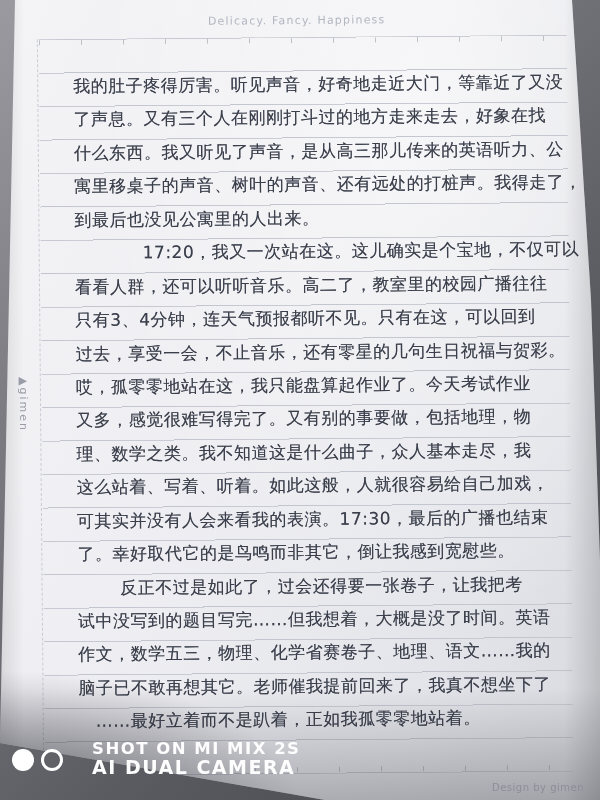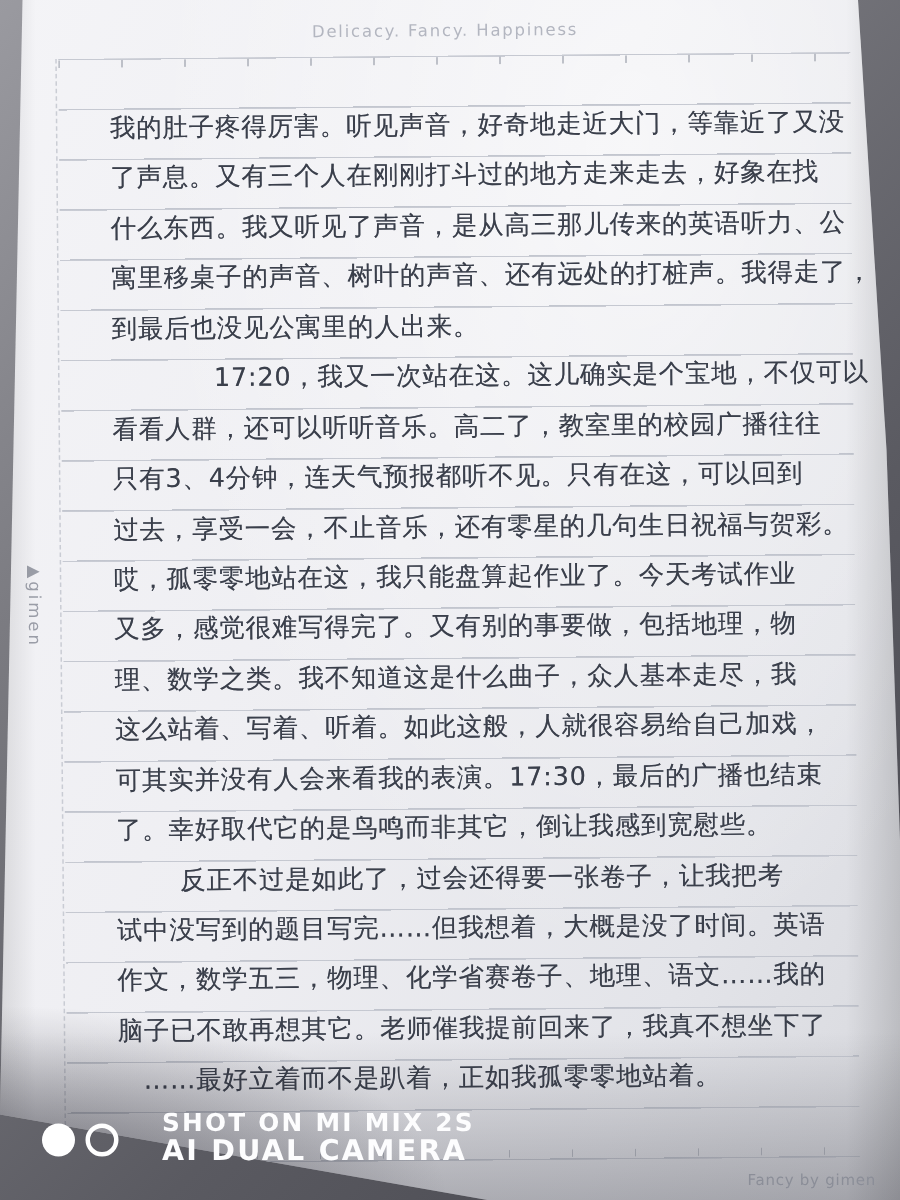--- a/index.html
+++ b/index.html
@@ -56,21 +56,21 @@
     height:33.45px;line-height:31px;white-space:nowrap;overflow:visible;
     text-shadow:0 0 .4px rgba(58,63,75,.6);
   }
   
   .brand-vert{
     position:absolute;left:-9px;top:398px;width:64px;text-align:center;
     transform:rotate(90deg);transform-origin:center;
     font-size:11px;letter-spacing:2px;color:#9b9ea8;
   }
   
-  .watermark{position:absolute;left:0;top:740px;width:340px;height:44px;color:#fdfdfe;margin-left:16px;}
+  .watermark{position:absolute;left:0;top:740px;width:340px;height:44px;color:#fdfdfe;}
   .wm-dot{position:absolute;top:9px;width:22px;height:22px;border-radius:50%;}
   .wm-dot.filled{left:12px;background:#ffffff;}
   .wm-dot.outline{left:41px;border:3px solid #ffffff;background:transparent;box-sizing:border-box;}
   .wm-text{position:absolute;left:92px;top:0;line-height:18px;}
   .wm-line1{font-size:16.5px;font-weight:bold;letter-spacing:1.5px;}
   .wm-line2{font-size:19px;font-weight:bold;letter-spacing:1.5px;}
   
   .credit{
     position:absolute;right:16px;top:782px;
     font-size:10px;letter-spacing:.5px;color:#8b8e98;
@@ -121,15 +121,15 @@
 
   <div class="watermark">
     <div class="wm-dot filled"></div>
     <div class="wm-dot outline"></div>
     <div class="wm-text">
       <div class="wm-line1">SHOT ON MI MIX 2S</div>
       <div class="wm-line2">AI DUAL CAMERA</div>
     </div>
   </div>
 
-  <div class="credit">Fancy by gimen</div>
+  <div class="credit">Design by gimen</div>
 
 </div>
 
 </body></html>

